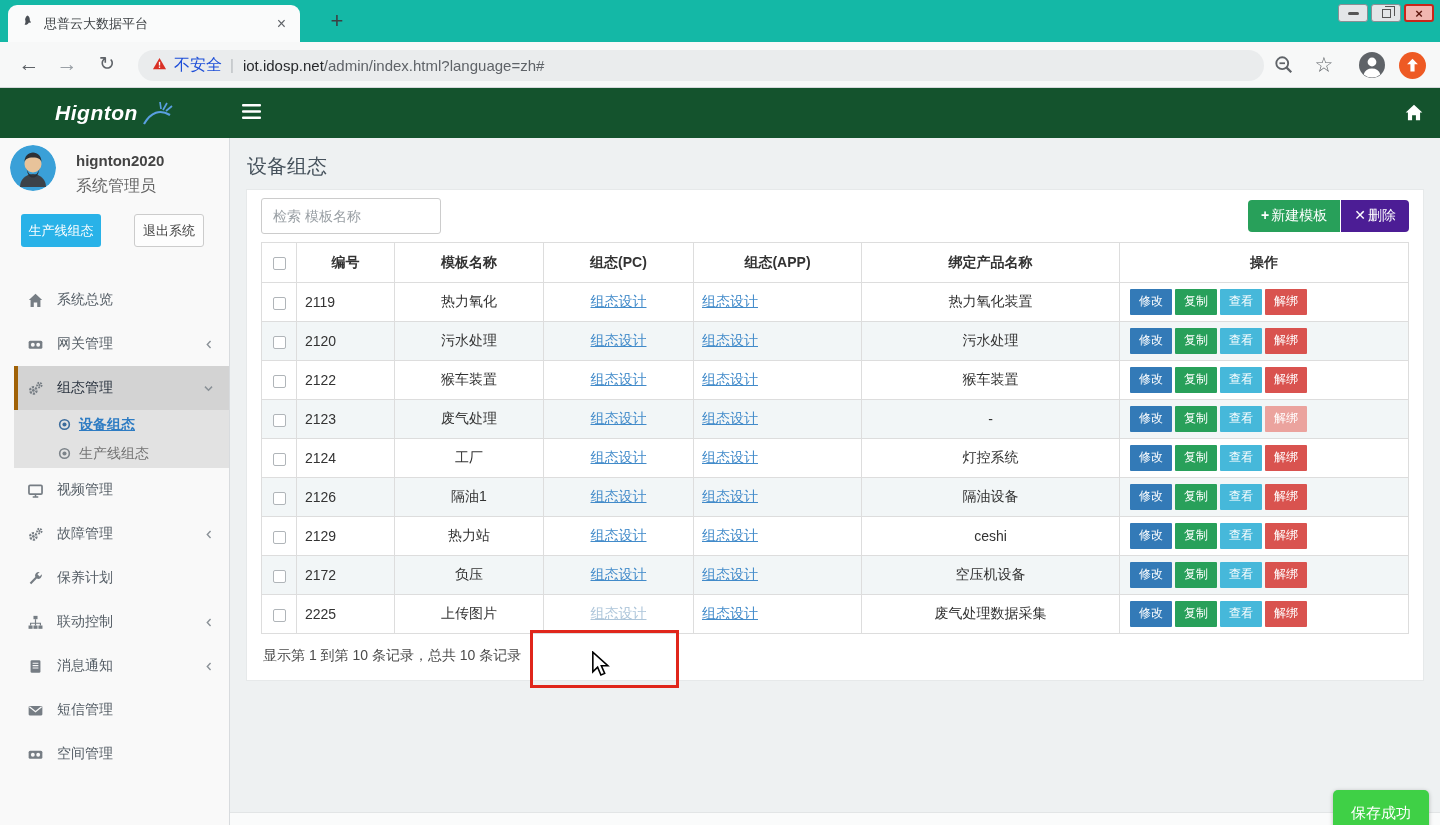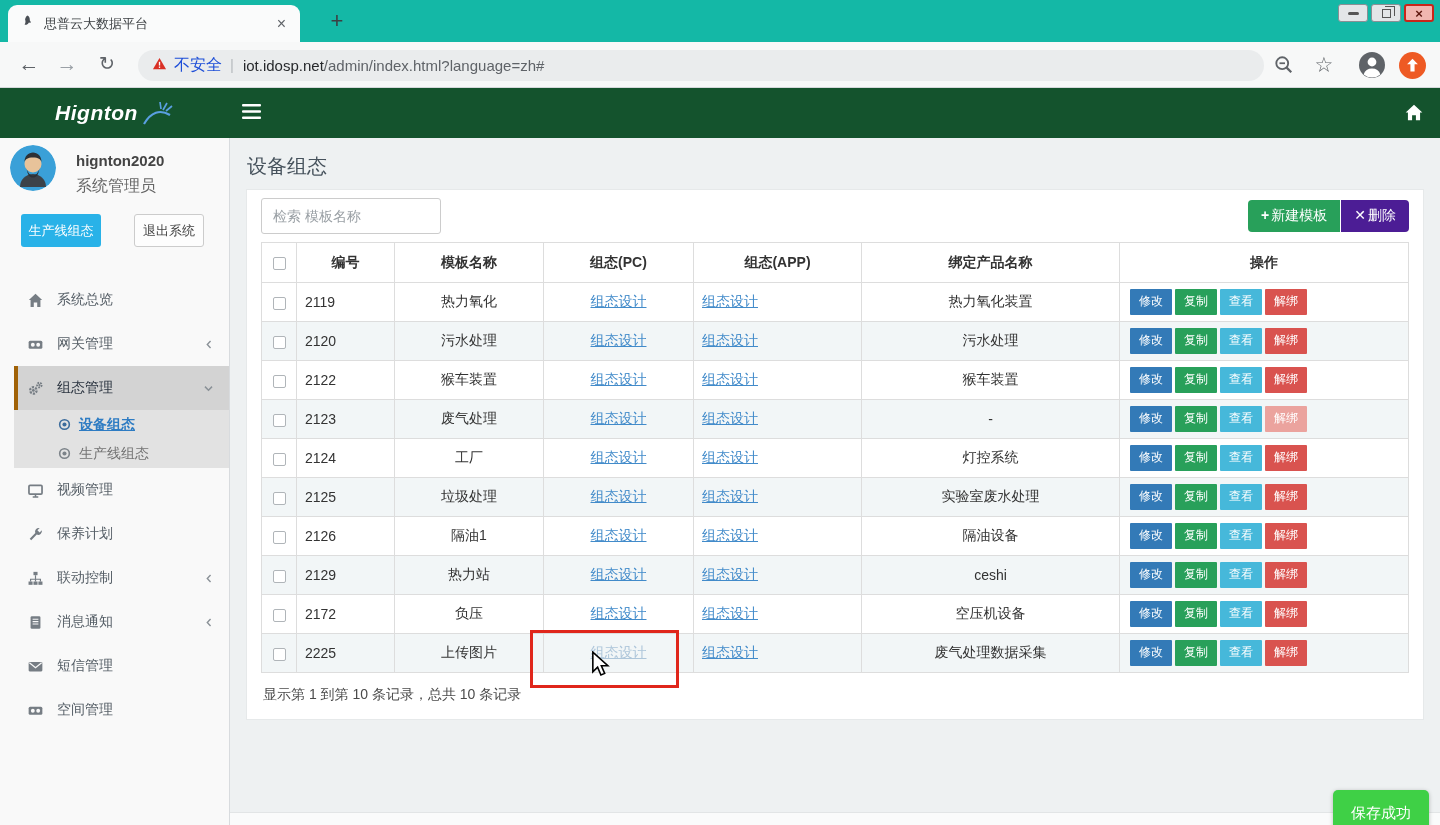--- a/index.html
+++ b/index.html
@@ -270,20 +270,36 @@
               <svg width="15" height="15" viewBox="0 0 14 14">
                 <rect x="0.9" y="2.2" width="12.2" height="8.2" rx="1" fill="none" stroke="currentColor" stroke-width="1.6"></rect>
                 <path d="M4.4 13h5.2M7 10.4v2.6" stroke="currentColor" stroke-width="1.4"></path>
               </svg>
             </span>
             <span class="mi-label">视频管理</span>
           </div>
           <div class="mi">
             <span class="mi-icon">
               <svg width="15" height="15" viewBox="0 0 14 14">
+                <circle cx="5" cy="8.8" r="3" fill="none" stroke="currentColor" stroke-width="2.1" stroke-dasharray="2 1.1"></circle>
+                <circle cx="5" cy="8.8" r="1.3" fill="currentColor"></circle>
+                <circle cx="10.6" cy="3.8" r="2.1" fill="none" stroke="currentColor" stroke-width="1.8" stroke-dasharray="1.5 0.9"></circle>
+                <circle cx="10.6" cy="3.8" r="0.9" fill="currentColor"></circle>
+              </svg>
+            </span>
+            <span class="mi-label">故障管理</span>
+            <span class="mi-chev">
+              <svg width="12" height="13" viewBox="0 0 14 14">
+                <path d="M8.8 3 5 7l3.8 4" stroke="currentColor" stroke-width="1.6" fill="none"></path>
+              </svg>
+            </span>
+          </div>
+          <div class="mi">
+            <span class="mi-icon">
+              <svg width="15" height="15" viewBox="0 0 14 14">
                 <path d="M12.9 3a3.5 3.5 0 0 1-4.7 4.1L3 12.3 1.6 10.9l5.2-5.2A3.5 3.5 0 0 1 10.9 1L8.8 3.1l2 2z" fill="currentColor"></path>
               </svg>
             </span>
             <span class="mi-label">保养计划</span>
           </div>
           <div class="mi">
             <span class="mi-icon">
               <svg width="15" height="15" viewBox="0 0 14 14">
                 <rect x="5.1" y="0.8" width="3.8" height="3.1" fill="currentColor"></rect>
                 <rect x="0.5" y="9.8" width="3.8" height="3.1" fill="currentColor"></rect>
@@ -405,29 +421,20 @@
                 <td><span class="cb"></span></td>
                 <td class="c-id">2124</td>
                 <td>工厂</td>
                 <td><a class="cfg">组态设计</a></td>
                 <td class="c-app"><a class="cfg">组态设计</a></td>
                 <td>灯控系统</td>
                 <td class="c-ops"><span class="op op-edit">修改</span><span class="op op-copy">复制</span><span class="op op-view">查看</span><span class="op op-unbind">解绑</span></td>
               </tr>
               <tr>
                 <td><span class="cb"></span></td>
-                <td class="c-id">2125</td>
-                <td>垃圾处理</td>
-                <td><a class="cfg">组态设计</a></td>
-                <td class="c-app"><a class="cfg">组态设计</a></td>
-                <td>实验室废水处理</td>
-                <td class="c-ops"><span class="op op-edit">修改</span><span class="op op-copy">复制</span><span class="op op-view">查看</span><span class="op op-unbind">解绑</span></td>
-              </tr>
-              <tr>
-                <td><span class="cb"></span></td>
                 <td class="c-id">2126</td>
                 <td>隔油1</td>
                 <td><a class="cfg">组态设计</a></td>
                 <td class="c-app"><a class="cfg">组态设计</a></td>
                 <td>隔油设备</td>
                 <td class="c-ops"><span class="op op-edit">修改</span><span class="op op-copy">复制</span><span class="op op-view">查看</span><span class="op op-unbind">解绑</span></td>
               </tr>
               <tr>
                 <td><span class="cb"></span></td>
                 <td class="c-id">2129</td>

